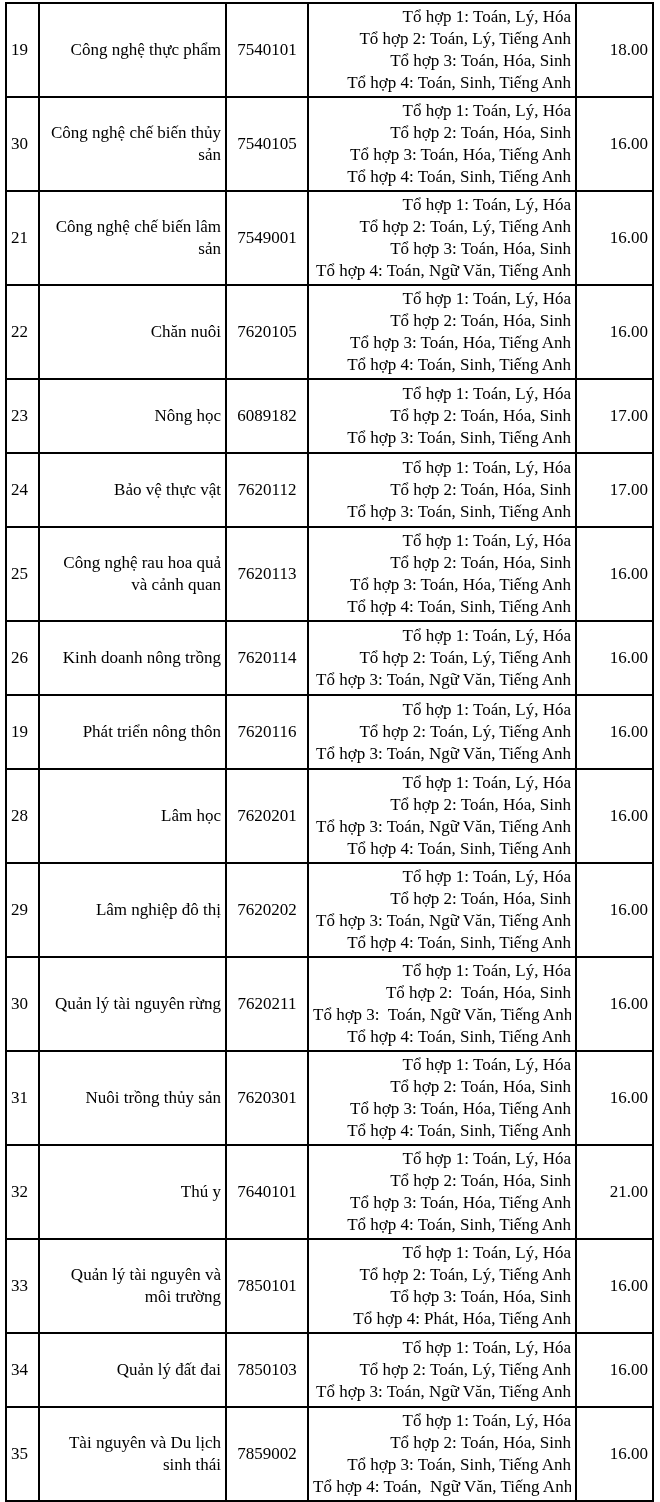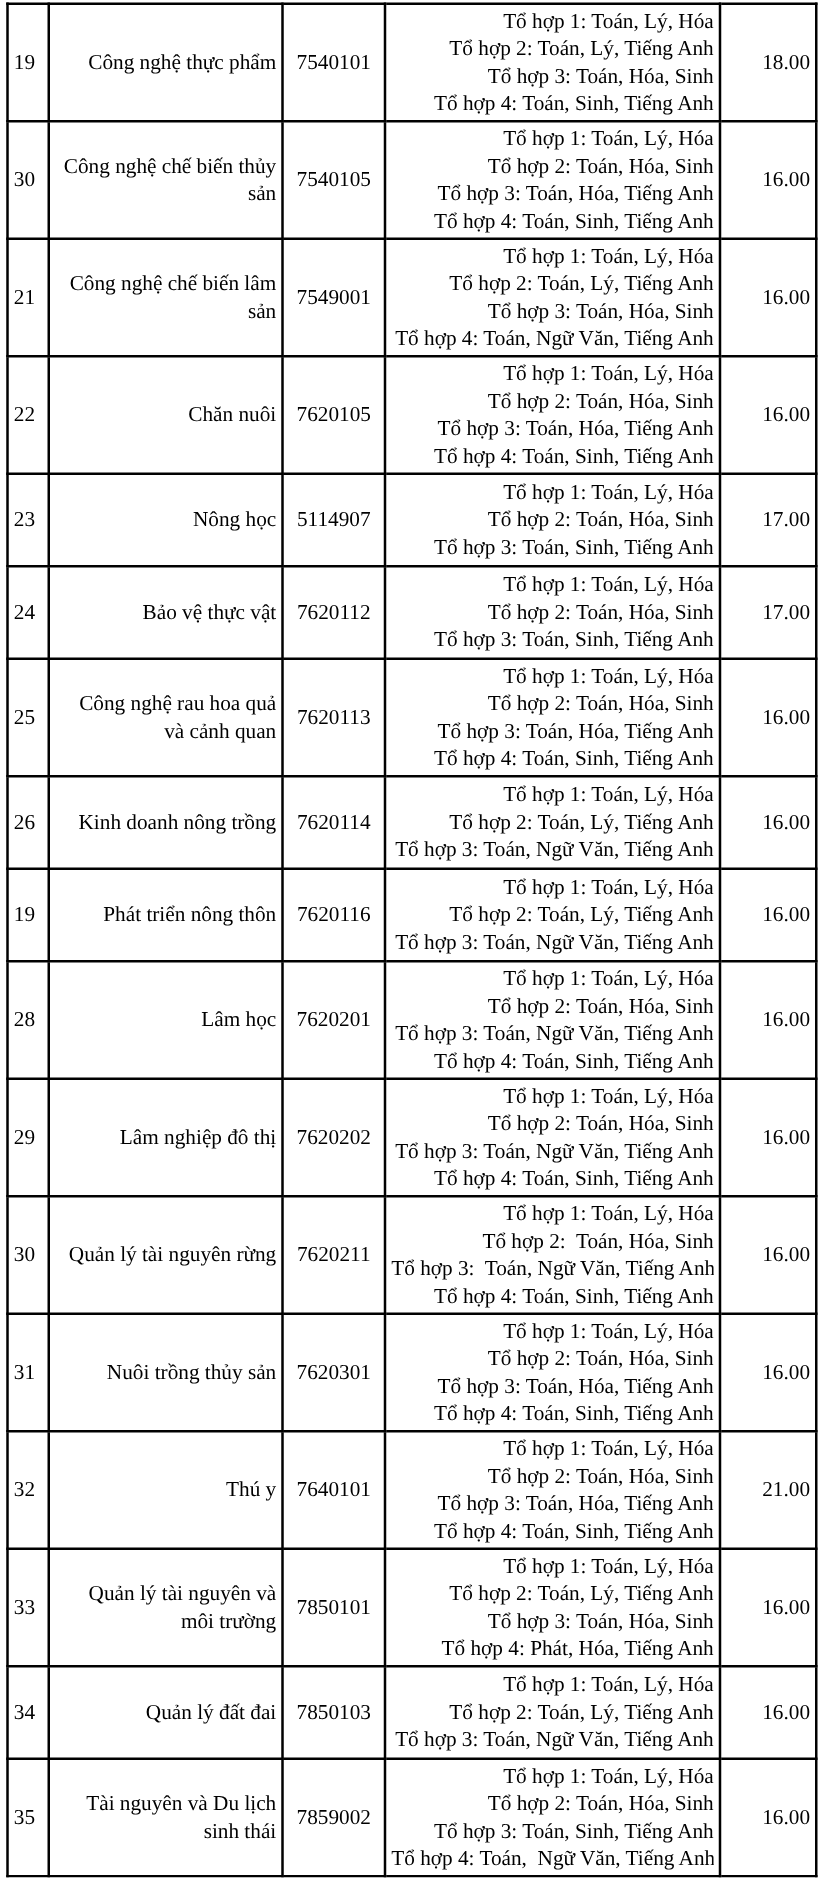--- a/index.html
+++ b/index.html
@@ -114,21 +114,21 @@
             <div class="combo-line">Tổ hợp 1: Toán, Lý, Hóa</div>
             <div class="combo-line">Tổ hợp 2: Toán, Hóa, Sinh</div>
             <div class="combo-line">Tổ hợp 3: Toán, Hóa, Tiếng Anh</div>
             <div class="combo-line">Tổ hợp 4: Toán, Sinh, Tiếng Anh</div>
           </td>
     <td class="c-score">16.00</td>
   </tr>
         <tr style="height: 74px;">
     <td class="c-no">23</td>
     <td class="c-name">Nông học</td>
-    <td class="c-code">5114907</td>
+    <td class="c-code">6089182</td>
     <td class="c-combo">
             <div class="combo-line">Tổ hợp 1: Toán, Lý, Hóa</div>
             <div class="combo-line">Tổ hợp 2: Toán, Hóa, Sinh</div>
             <div class="combo-line">Tổ hợp 3: Toán, Sinh, Tiếng Anh</div>
           </td>
     <td class="c-score">17.00</td>
   </tr>
         <tr style="height: 74px;">
     <td class="c-no">24</td>
     <td class="c-name">Bảo vệ thực vật</td>

